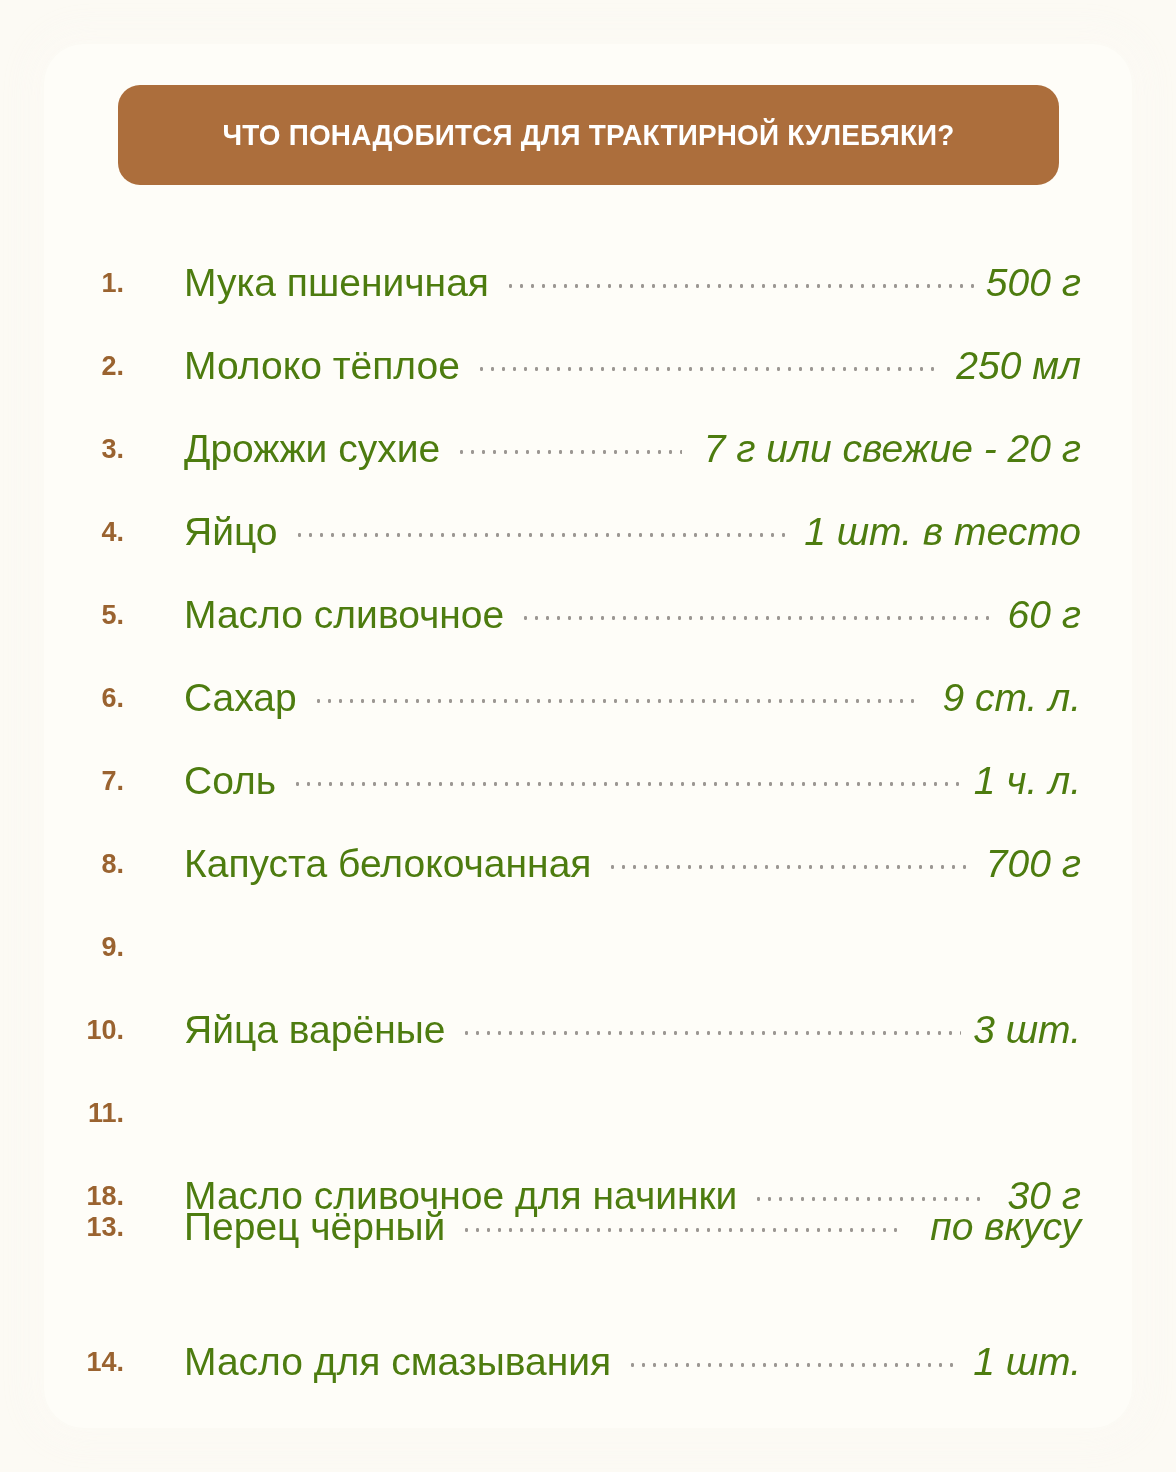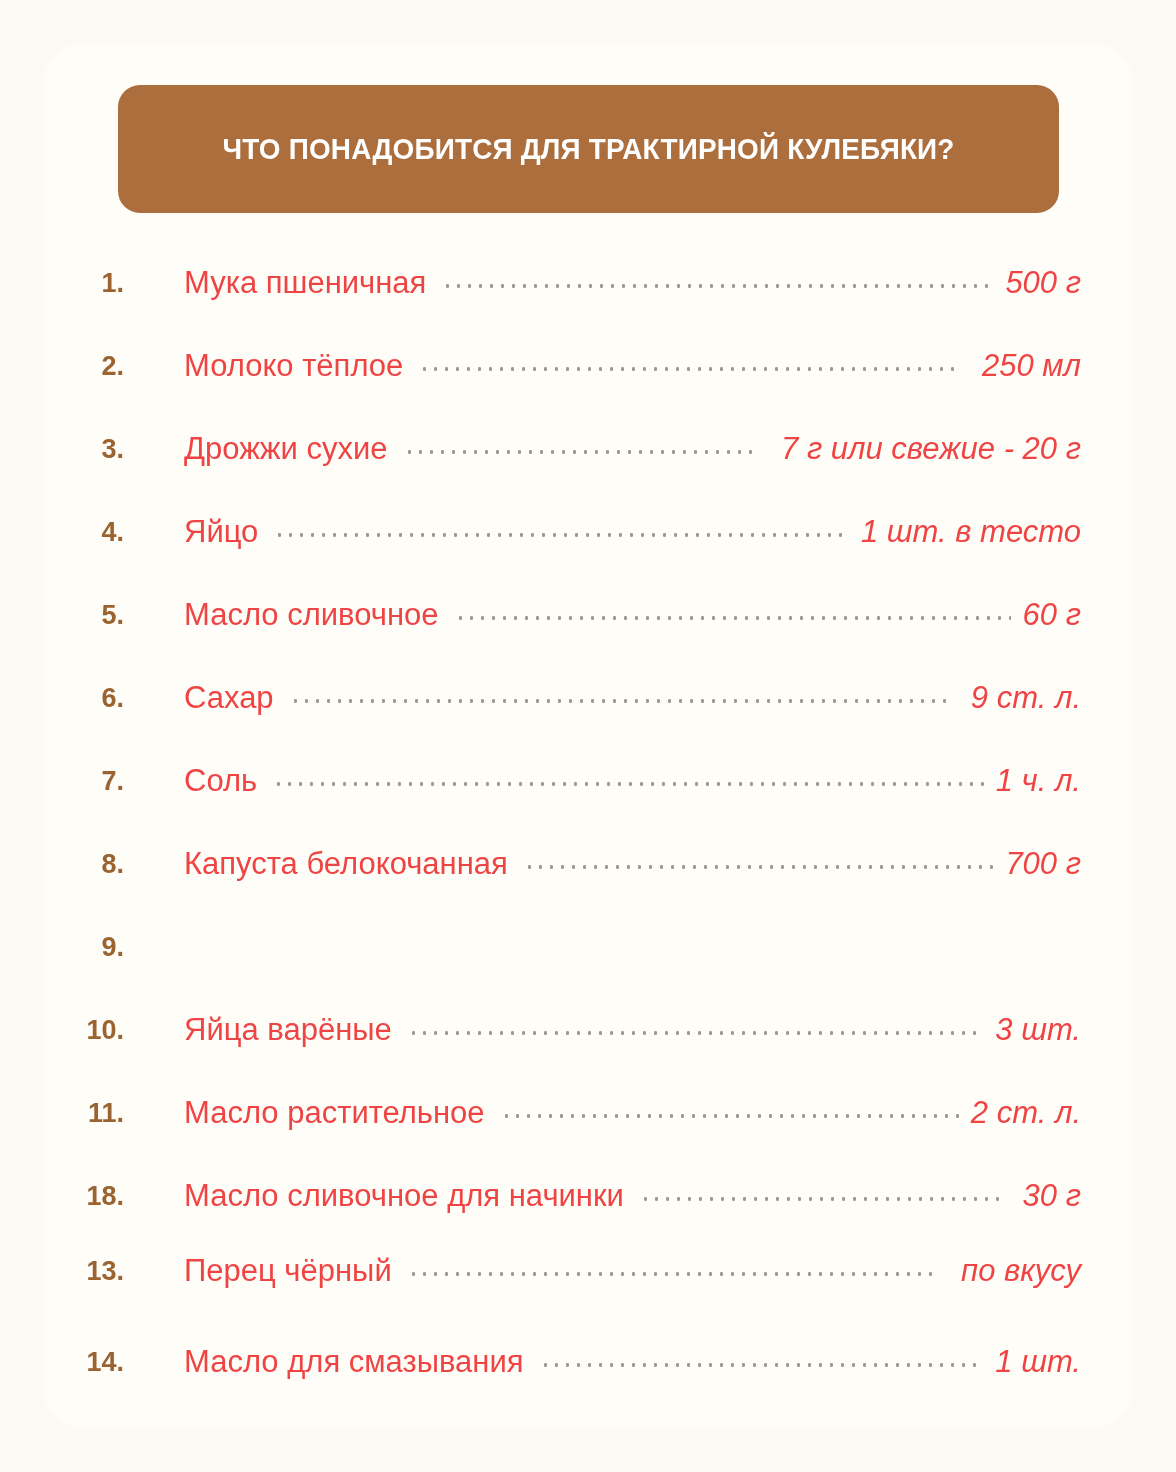--- a/index.html
+++ b/index.html
@@ -8,41 +8,41 @@
     background: #fcfaf4;
     font-family: "Liberation Sans", "DejaVu Sans", sans-serif;
     position: relative; overflow: hidden;
   }
   .card {
     position: absolute; left: 44px; top: 44px; width: 1088px; height: 1384px;
     background: #fefdf8; border-radius: 40px;
     box-shadow: 0 0 30px 14px rgba(252,250,244,0.9);
   }
   .header {
-    position: absolute; left: 118px; top: 85px; width: 941px; height: 128px;
+    position: absolute; left: 118px; top: 85px; width: 941px; height: 100px;
     background: #ac6e3c; border-radius: 22px;
     display: flex; align-items: center; justify-content: center;
   }
   .header-title {
     color: #ffffff; font-weight: bold; font-size: 30px; letter-spacing: 0.2px;
     transform: scaleX(0.93);
   }
   .list { position: absolute; left: 0; top: 248px; width: 1176px; }
   .row {
     position: absolute; left: 0; width: 1176px; height: 70px;
     display: flex; align-items: center;
   }
   .num {
     position: absolute; right: 1052px; width: 60px; text-align: right;
     color: #9a6330; font-weight: bold; font-size: 27px;
   }
   .name {
     position: absolute; left: 184px; right: 95px;
     display: flex; align-items: center;
-    font-size: 31px; color: #ef4444; white-space: nowrap;
+    font-size: 39px; color: #4d7c0f; white-space: nowrap;
   }
   .name-text { flex: 0 0 auto; }
   .leader {
     flex: 1 1 auto; height: 4px; margin: 6px 0 0 16px;
     background-image: radial-gradient(circle, #9c9893 1.7px, transparent 2px);
     background-size: 11px 4px; background-repeat: repeat-x; background-position: left center;
   }
   .qty { flex: 0 0 auto; margin-left: 12px; font-style: italic; }
 </style>
 </head>
@@ -125,35 +125,30 @@
   <div class="row" style="top:747px">
     <span class="num">10.</span>
     <div class="name">
       <span class="name-text">Яйца варёные</span>
       <span class="leader"></span>
       <span class="qty">3 шт.</span>
     </div>
   </div>
   <div class="row" style="top:830px">
     <span class="num">11.</span>
-    <div class="name">
-      <span class="name-text">Масло растительное</span>
-      <span class="leader"></span>
-      <span class="qty">2 ст. л.</span>
-    </div>
   </div>
   <div class="row" style="top:913px">
     <span class="num">18.</span>
     <div class="name">
       <span class="name-text">Масло сливочное для начинки</span>
       <span class="leader" style="margin-right:12px"></span>
       <span class="qty">30 г</span>
     </div>
   </div>
-  <div class="row" style="top:988px">
+  <div class="row" style="top:944px">
     <span class="num">13.</span>
     <div class="name">
       <span class="name-text">Перец чёрный</span>
       <span class="leader" style="margin-right:16px"></span>
       <span class="qty">по вкусу</span>
     </div>
   </div>
   <div class="row" style="top:1079px">
     <span class="num">14.</span>
     <div class="name">

